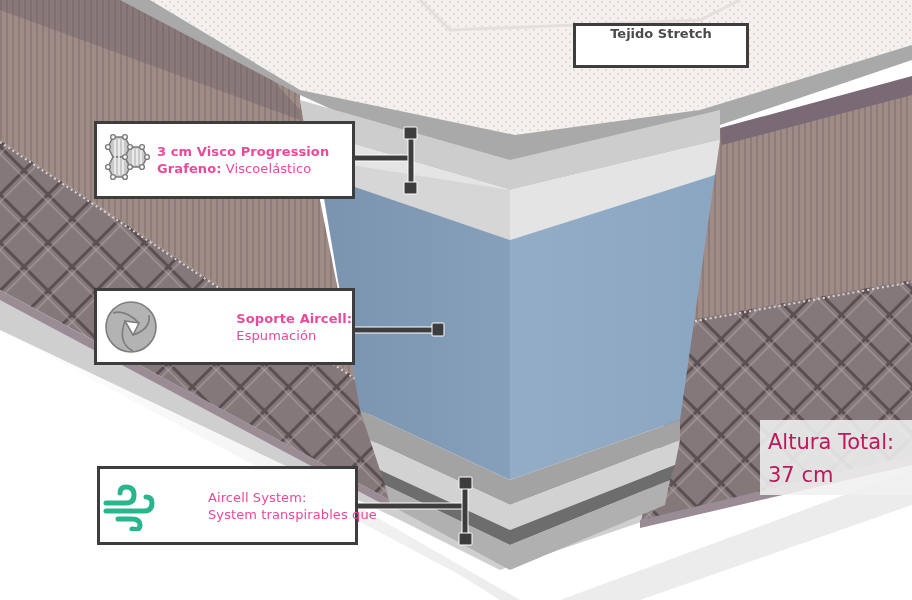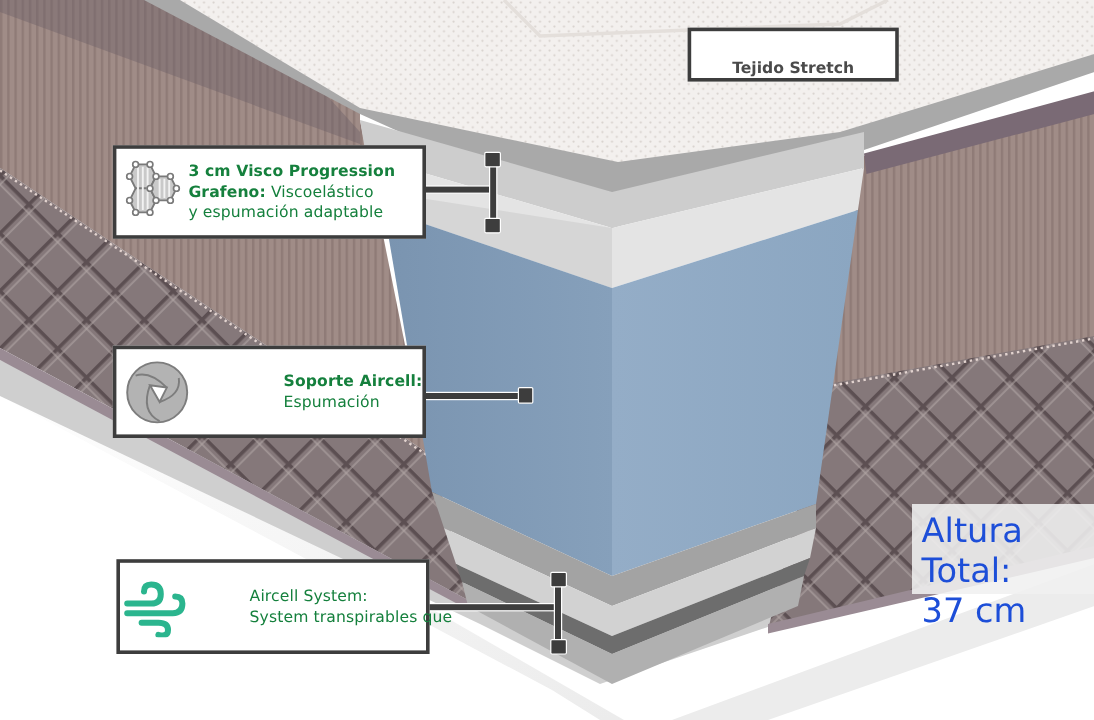--- a/index.html
+++ b/index.html
@@ -8,36 +8,36 @@
   .stage { position: absolute; left: 0; top: 0; width: 912px; height: 600px; overflow: hidden; }
   .art { position: absolute; left: 0; top: 0; }
 
   .label-box {
     position: absolute;
     background: #ffffff;
     border: 3px solid #3d3d3d;
     display: flex;
     align-items: center;
   }
-  .label-text { color: #15803d; font-size: 13px; line-height: 17px; letter-spacing: 0.1px; }
+  .label-text { color: #ec4899; font-size: 13px; line-height: 17px; letter-spacing: 0.1px; }
   .label-text .b { font-weight: bold; }
   .label-text .line { display: block; white-space: nowrap; }
   .icon-wrap { width: 60px; height: 60px; flex: 0 0 60px; display: flex; align-items: center; justify-content: center; }
 
   .tejido {
     position: absolute; left: 573px; top: 23px; width: 176px; height: 45px;
     background: #fff; border: 3px solid #3d3d3d;
-    display: flex; align-items: flex-end; justify-content: center;
+    display: flex; align-items: flex-start; justify-content: center;
     font-size: 13px; font-weight: bold; color: #4a4a4a;
   }
   .altura {
     position: absolute; left: 760px; top: 420px; width: 152px; height: 75px;
     background: rgba(240,240,240,0.88);
     padding: 6px 0 0 8px;
-    color: #1d4ed8; font-size: 28px; line-height: 33px;
+    color: #be185d; font-size: 21px; line-height: 33px;
   }
 </style>
 </head>
 <body>
 
 <div class="stage">
 
   <svg class="art" width="912" height="600" viewBox="0 0 912 600">
     <defs>
       <pattern id="quilt" width="34" height="34" patternUnits="userSpaceOnUse" patternTransform="rotate(45)">
@@ -158,21 +158,20 @@
             <circle cx="44" cy="36" r="2.4"></circle>
           <circle cx="32" cy="16" r="2.4"></circle>
             <circle cx="32" cy="36" r="2.4"></circle>
             <circle cx="27" cy="26" r="2.4"></circle>
         </g>
       </svg>
     </div>
     <div class="label-text">
       <span class="line b">3 cm Visco Progression</span>
       <span class="line"><span class="b">Grafeno:</span> <span>Viscoelástico</span></span>
-      <span class="line">y espumación adaptable</span>
     </div>
   </div>
 
   <div class="label-box" style="left:94px; top:288px; width:261px; height:77px;justify-content:space-between;">
     <div class="icon-wrap" style="margin-left:4px; margin-right:8px;">
       <svg width="56" height="56" viewBox="0 0 56 56">
         <circle cx="28" cy="28" r="25" fill="#b3b3b3" stroke="#7d7d7d" stroke-width="1.6"></circle>
         <polygon points="22,22 36,24 30,36" fill="#ffffff"></polygon>
         <g fill="none" stroke="#7d7d7d" stroke-width="1.6">
           <path d="M10,14 Q22,10 36,24"></path>

